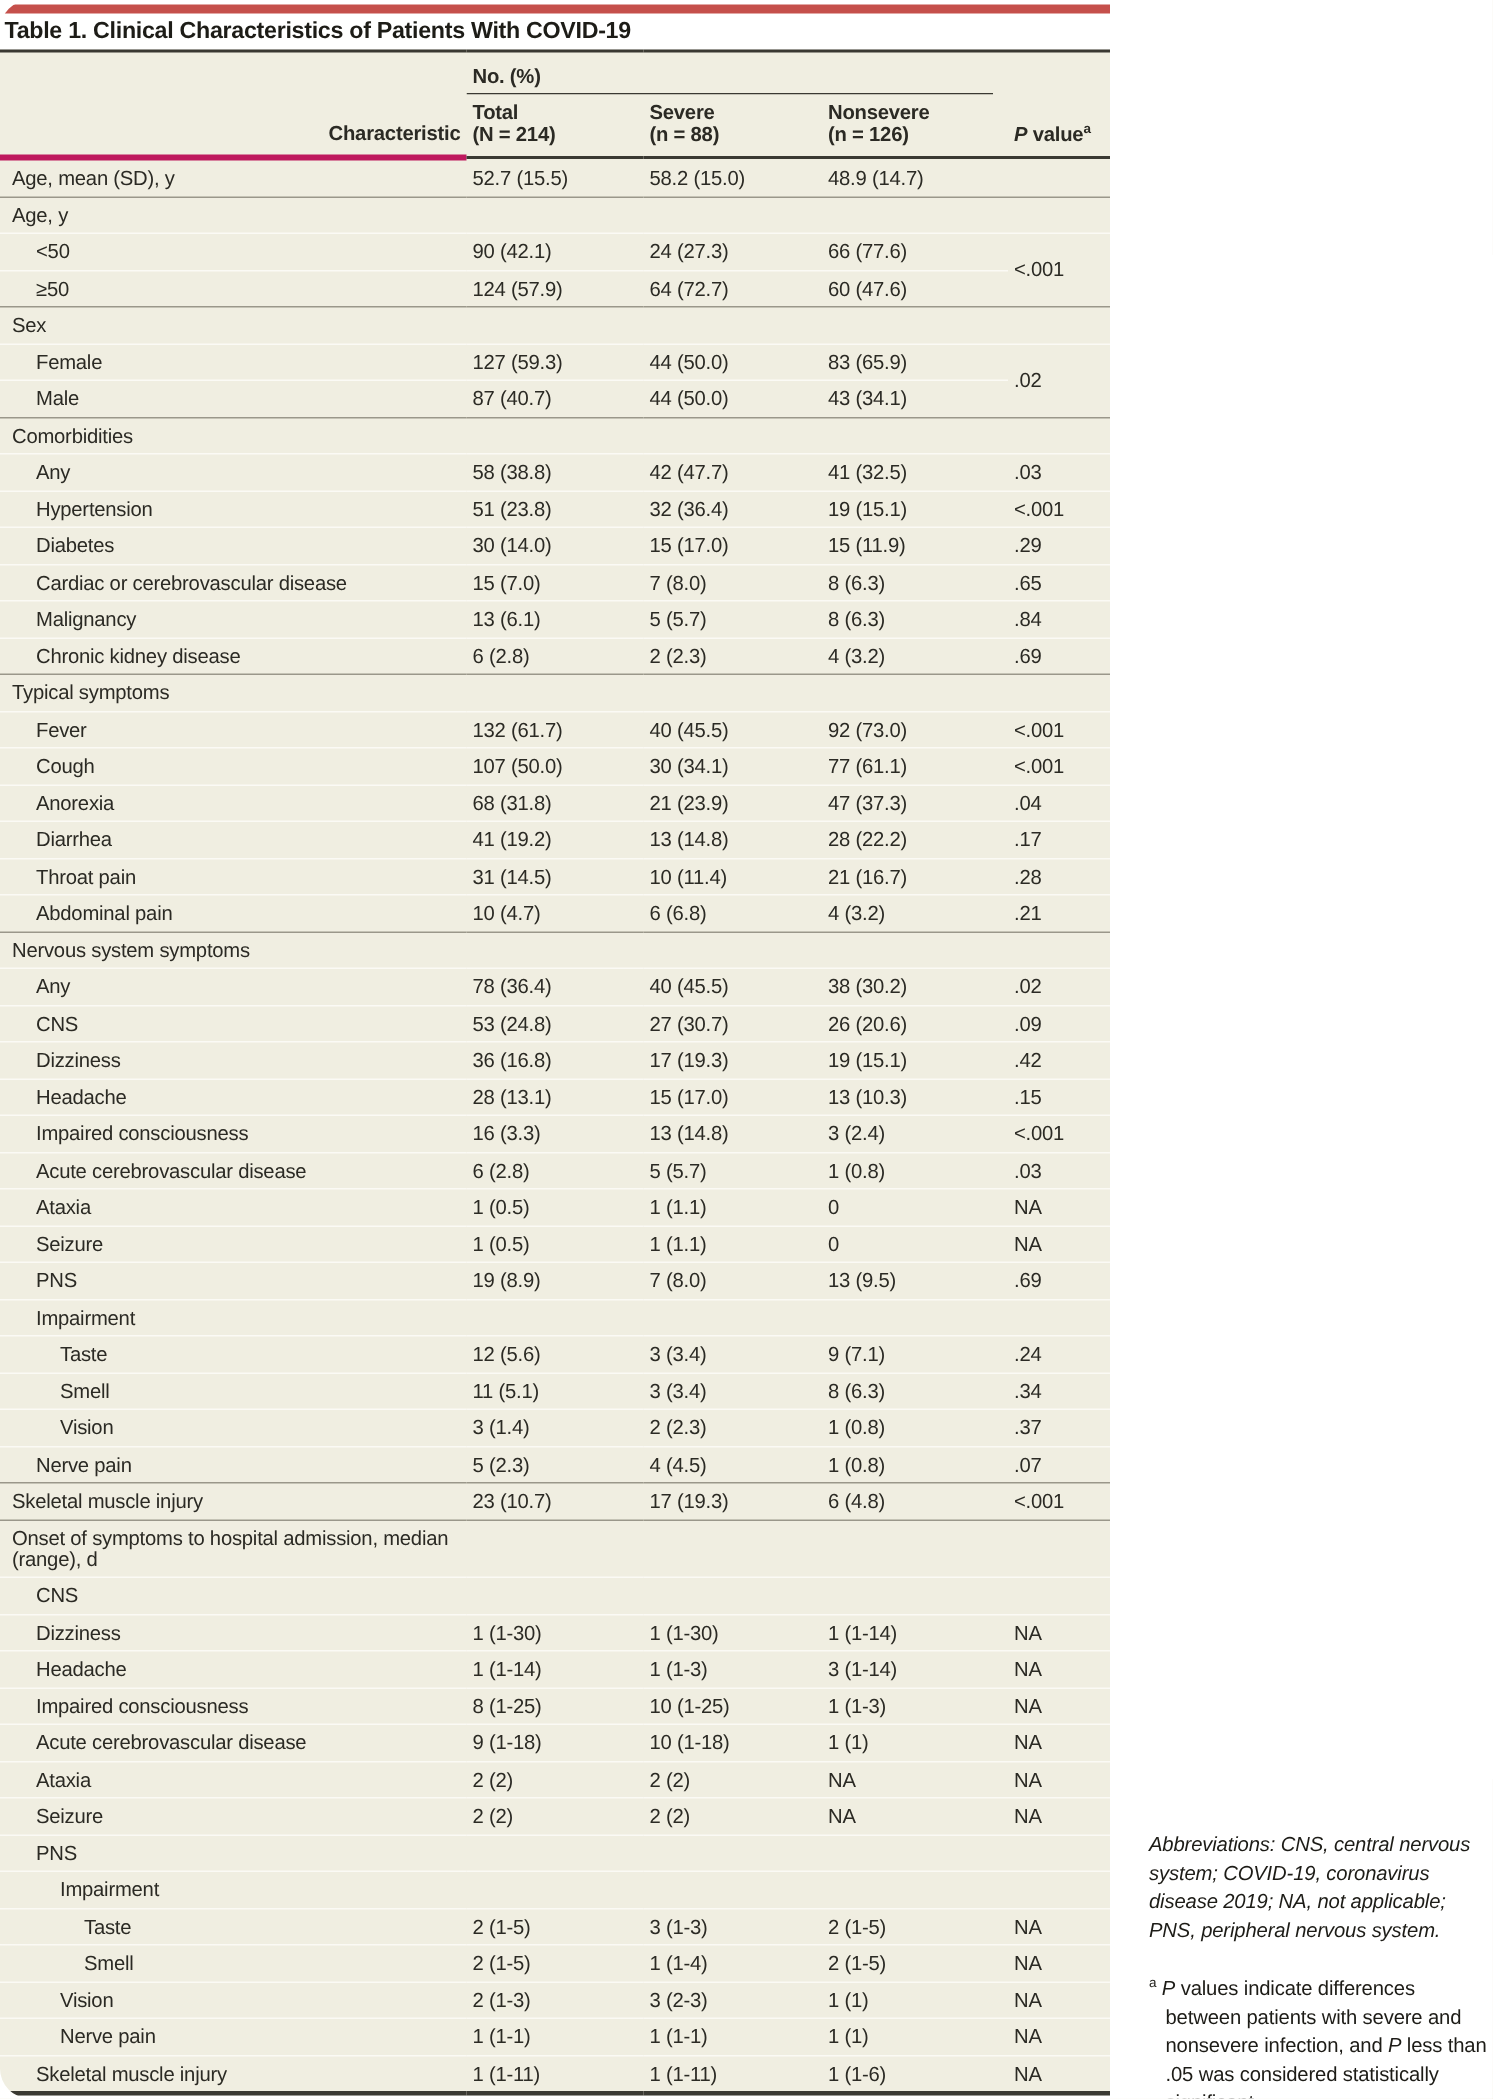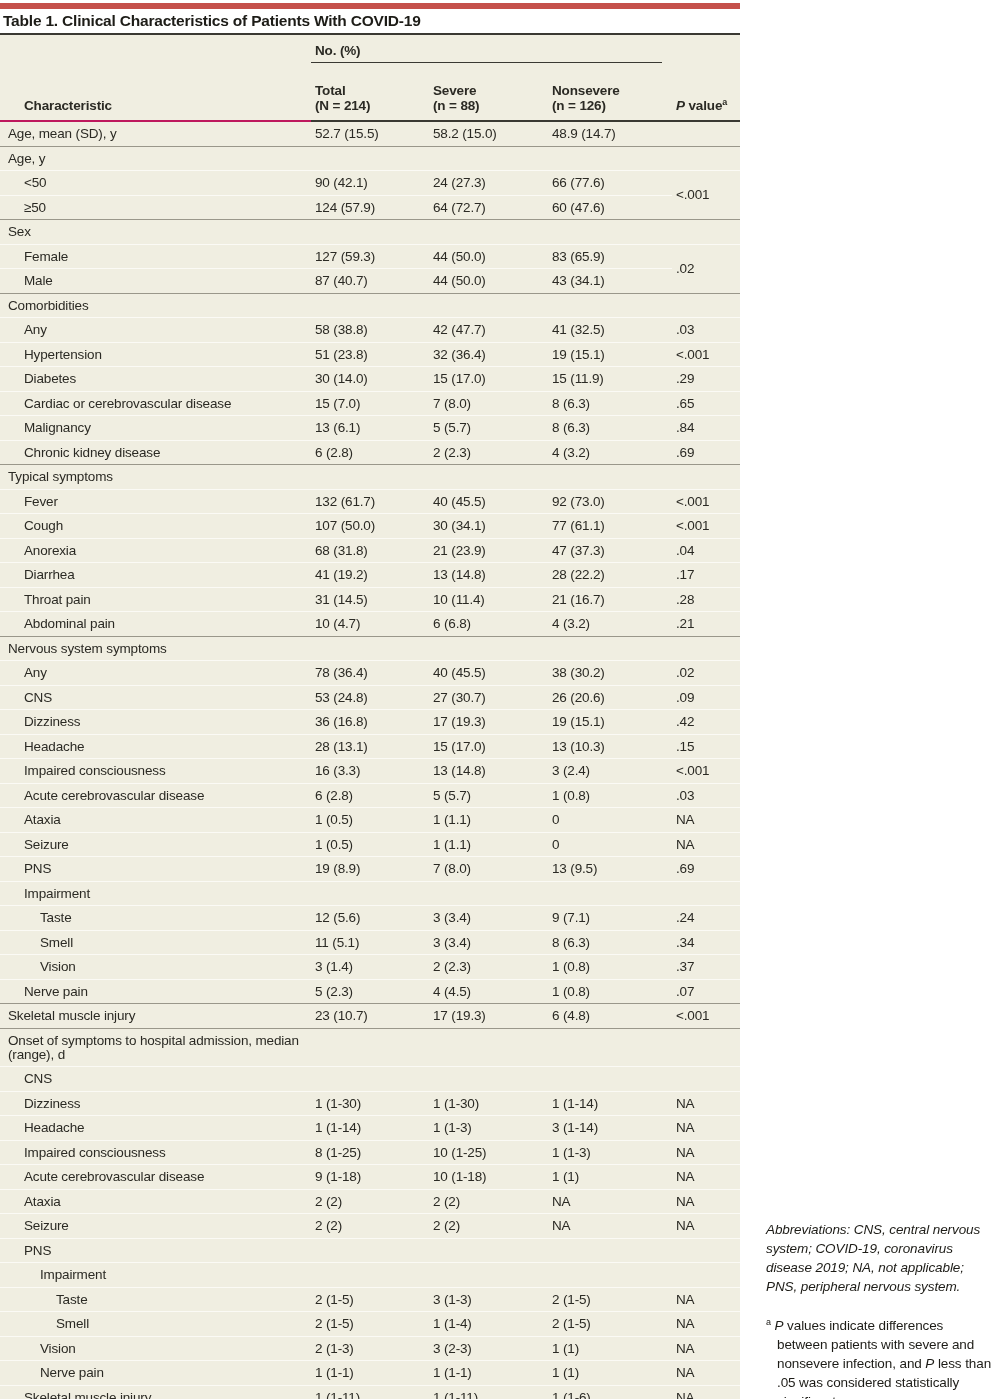--- a/index.html
+++ b/index.html
@@ -1,18 +1,18 @@
 <!DOCTYPE html>
 <html><head>
 <meta charset="utf-8">
 <style>
   html,body{margin:0;padding:0;background:#ffffff;}
   .page{
     position:relative;width:995px;height:1399px;background:#ffffff;overflow:hidden;
-    font-family:"Liberation Sans",sans-serif;color:#2b2a24;
+    font-family:"Liberation Sans",sans-serif;color:#2b2a24;border-radius:20px;
   }
   .redbar{position:absolute;left:0;top:3px;width:740px;height:6px;background:#c5504b;}
   .table-title{
     position:absolute;left:3px;top:12px;width:737px;
     font-size:15.5px;font-weight:bold;letter-spacing:-0.2px;color:#1d1c17;
   }
   .tablewrap{position:absolute;left:0;top:33px;width:740px;}
   table{
     border-collapse:collapse;table-layout:fixed;width:740px;background:#f0eee1;
     border-top:2px solid #3a3932;border-bottom:3px solid #3a3932;
@@ -20,27 +20,27 @@
   col.c-label{width:311px;}
   col.c-total{width:118px;}
   col.c-severe{width:119px;}
   col.c-nonsevere{width:124px;}
   col.c-p{width:68px;}
   th,td{
     font-size:13.5px;letter-spacing:-0.15px;text-align:left;font-weight:normal;
     overflow:hidden;
   }
   thead th{font-weight:bold;line-height:15px;}
-  .h-char{vertical-align:bottom;border-bottom:2px solid #be185d;padding:0 4px 7px 24px;}
+  .h-char{vertical-align:bottom;border-bottom:4px solid #be185d;padding:0 4px 7px 24px;text-align:right;}
   .h-p{vertical-align:bottom;border-bottom:2px solid #3a3932;padding:0 2px 7px 4px;}
   .h-p i{font-style:italic;}
   .h-p sup{font-size:9px;vertical-align:super;line-height:0;}
   .h-group{vertical-align:top;padding:0;border-bottom:none;}
   .groupline{
-    margin:0 10px 16px 0;padding:8px 0 4px 4px;
+    margin:0 10px 0 0;padding:8px 0 4px 4px;
     border-bottom:1.5px solid #3a3932;font-weight:bold;
   }
   .h-col{
     vertical-align:bottom;border-bottom:2px solid #3a3932;
     padding:4px 2px 7px 4px;white-space:pre-line;
   }
   tbody td{padding:5px 2px 4.5px 4px;line-height:14px;vertical-align:middle;}
   tbody td.c0{padding-left:8px;}
   tbody td.lv1{padding-left:24px;}
   tbody td.lv2{padding-left:40px;}

